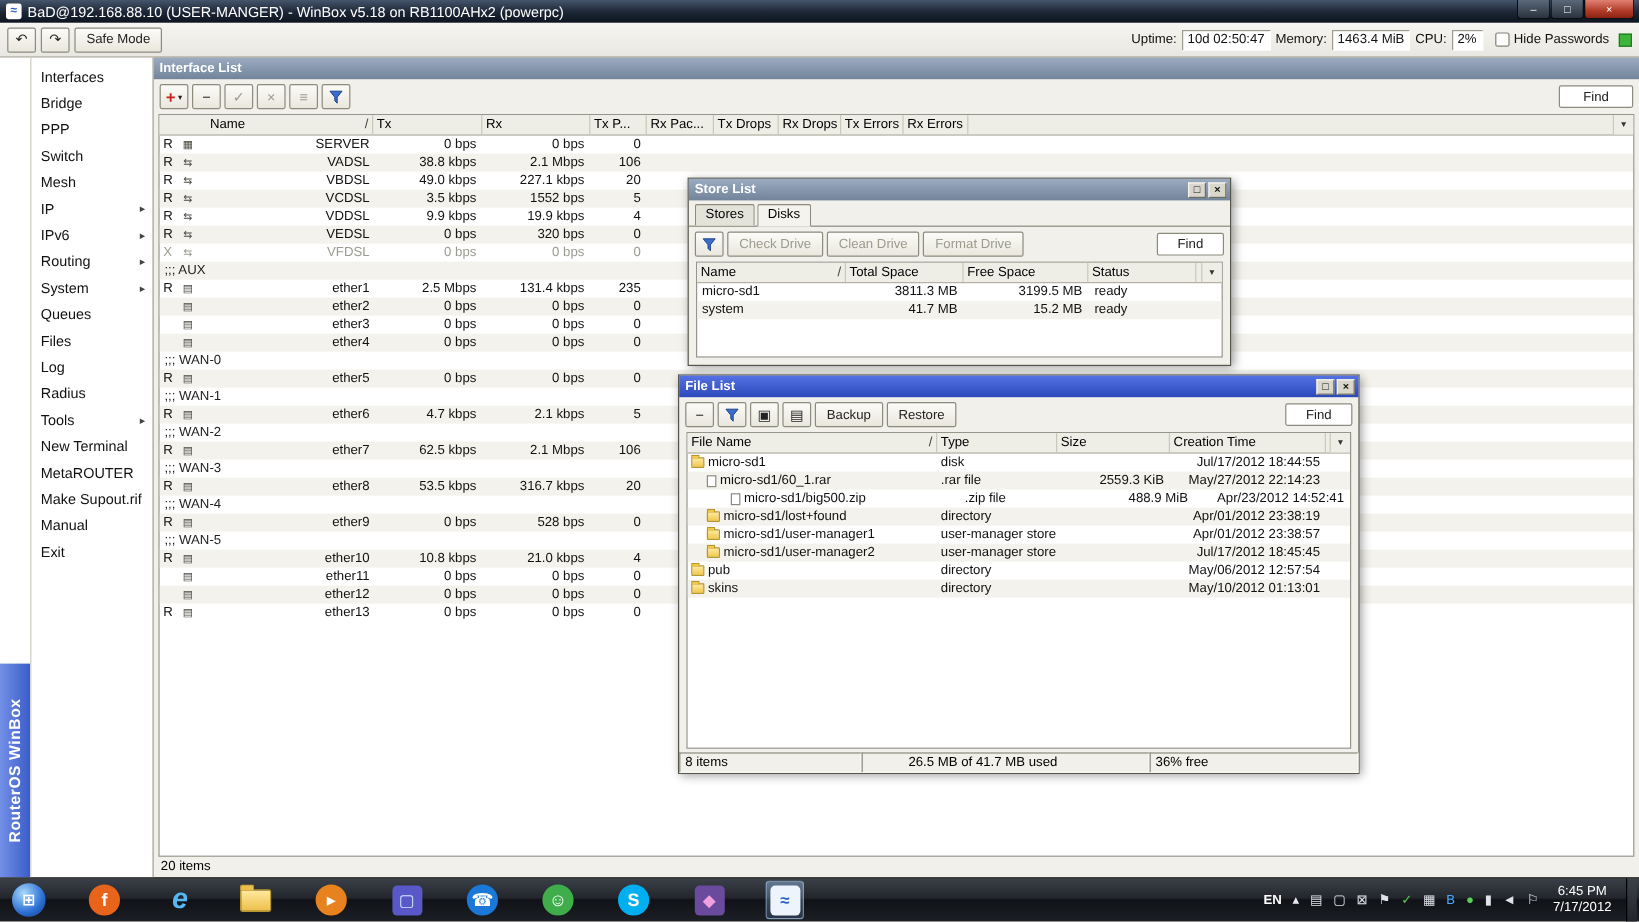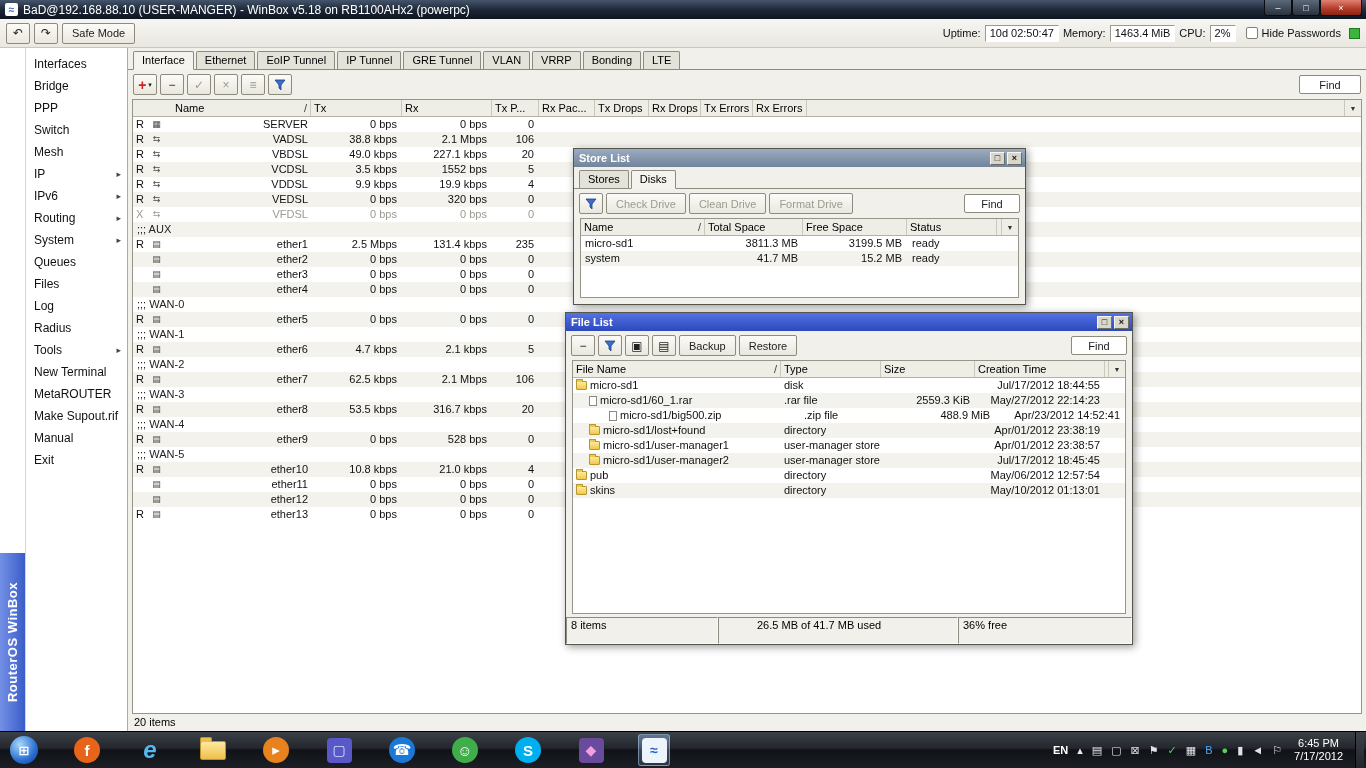--- a/index.html
+++ b/index.html
@@ -76,21 +76,21 @@
   .c-ifname { width:147px; padding-left:1px;text-align:right; }
   .c-tx { width:91px; } .c-rx { width:90px; } .c-txp { width:47px; }
   .c-comment { padding-left:4px; color:#222; }
   .c-sname { width:124px; padding-left:4px; } .c-stotal { width:98px; } .c-sfree { width:104px; } .c-sstatus { width:90px; padding-left:5px; }
   .c-fname { width:208px; display:flex; align-items:center; } .c-ftype { width:100px; } .c-fsize { width:94px; } .c-ftime { width:130px; }
   .fico { display:inline-block; width:11px; height:9px; margin-right:3px; position:relative; flex:none; }
   .fico.folder { background:linear-gradient(#ffe9a0,#f0c84a); border:1px solid #b8962e; border-radius:1px; }
   .fico.folder::before { content:""; position:absolute; top:-3px; left:-1px; width:5px; height:2px; background:#f0c84a; border:1px solid #b8962e; border-bottom:none; border-radius:1px 1px 0 0; }
   .fico.file { background:#fff; border:1px solid #8a8a7e; width:8px; height:10px; }
   .wstatus { flex:none; height:17px; font-size:11px; padding:2px 0 0 6px; }
-  .fstatus { flex:none; display:flex; height:27px; margin-top:3px; }
+  .fstatus { flex:none; display:flex; height:17px; margin-top:3px; }
   .fsb { border:1px solid; border-color:#8b8a7e #fbfaf5 #fbfaf5 #8b8a7e; font-size:11px; padding:0 4px; line-height:14px; background:#f1f0ea; white-space:nowrap; overflow:hidden; }
   .fsb1 { width:152px; flex:none; } .fsb2 { width:240px; flex:none;padding-left:38px; } .fsb3 { flex:1; }
 
   
   #taskbar { height:37px; background:linear-gradient(#3b4048 0%,#23262c 45%,#101217 50%,#1c1f25); border-top:1px solid #000; display:flex; align-items:center; padding-left:8px; }
   #tb-apps { display:flex; align-items:center; gap:31px; }
   .tb-app { width:32px; height:32px; display:flex; align-items:center; justify-content:center; border-radius:3px; flex:none; }
   .tb-app.active { background:linear-gradient(rgba(150,190,235,.45),rgba(90,130,180,.25)); border:1px solid rgba(180,210,240,.5); }
   .app-glyph { display:flex; align-items:center; justify-content:center; font-weight:bold; }
   .app-glyph.circle { width:26px; height:26px; border-radius:50%; font-size:15px; }
@@ -212,31 +212,23 @@
       <div class="menu-item">
         <span class="menu-label">Manual</span>
       </div>
       <div class="menu-item">
         <span class="menu-label">Exit</span>
       </div>
     </div>
   <div id="mdi">
 
     <div class="win iface">
-      <div class="tabbar">
-          <div class="tab active">Interface</div>
-          <div class="tab">Ethernet</div>
-          <div class="tab">EoIP Tunnel</div>
-          <div class="tab">IP Tunnel</div>
-          <div class="tab">GRE Tunnel</div>
-          <div class="tab">VLAN</div>
-          <div class="tab">VRRP</div>
-          <div class="tab">Bonding</div>
-          <div class="tab">LTE</div>
-        </div>
+      <div class="wtitle inactive">
+        <span>Interface List</span>
+      </div>
       <div class="wtoolbar">
         <div class="tbtn addbtn">
           <span class="plus">+</span>
           <span class="ddarrow">▾</span>
         </div>
         <div class="tbtn">
             <span>−</span>
           </div>
         <div class="tbtn dim">
             <span>✓</span>

